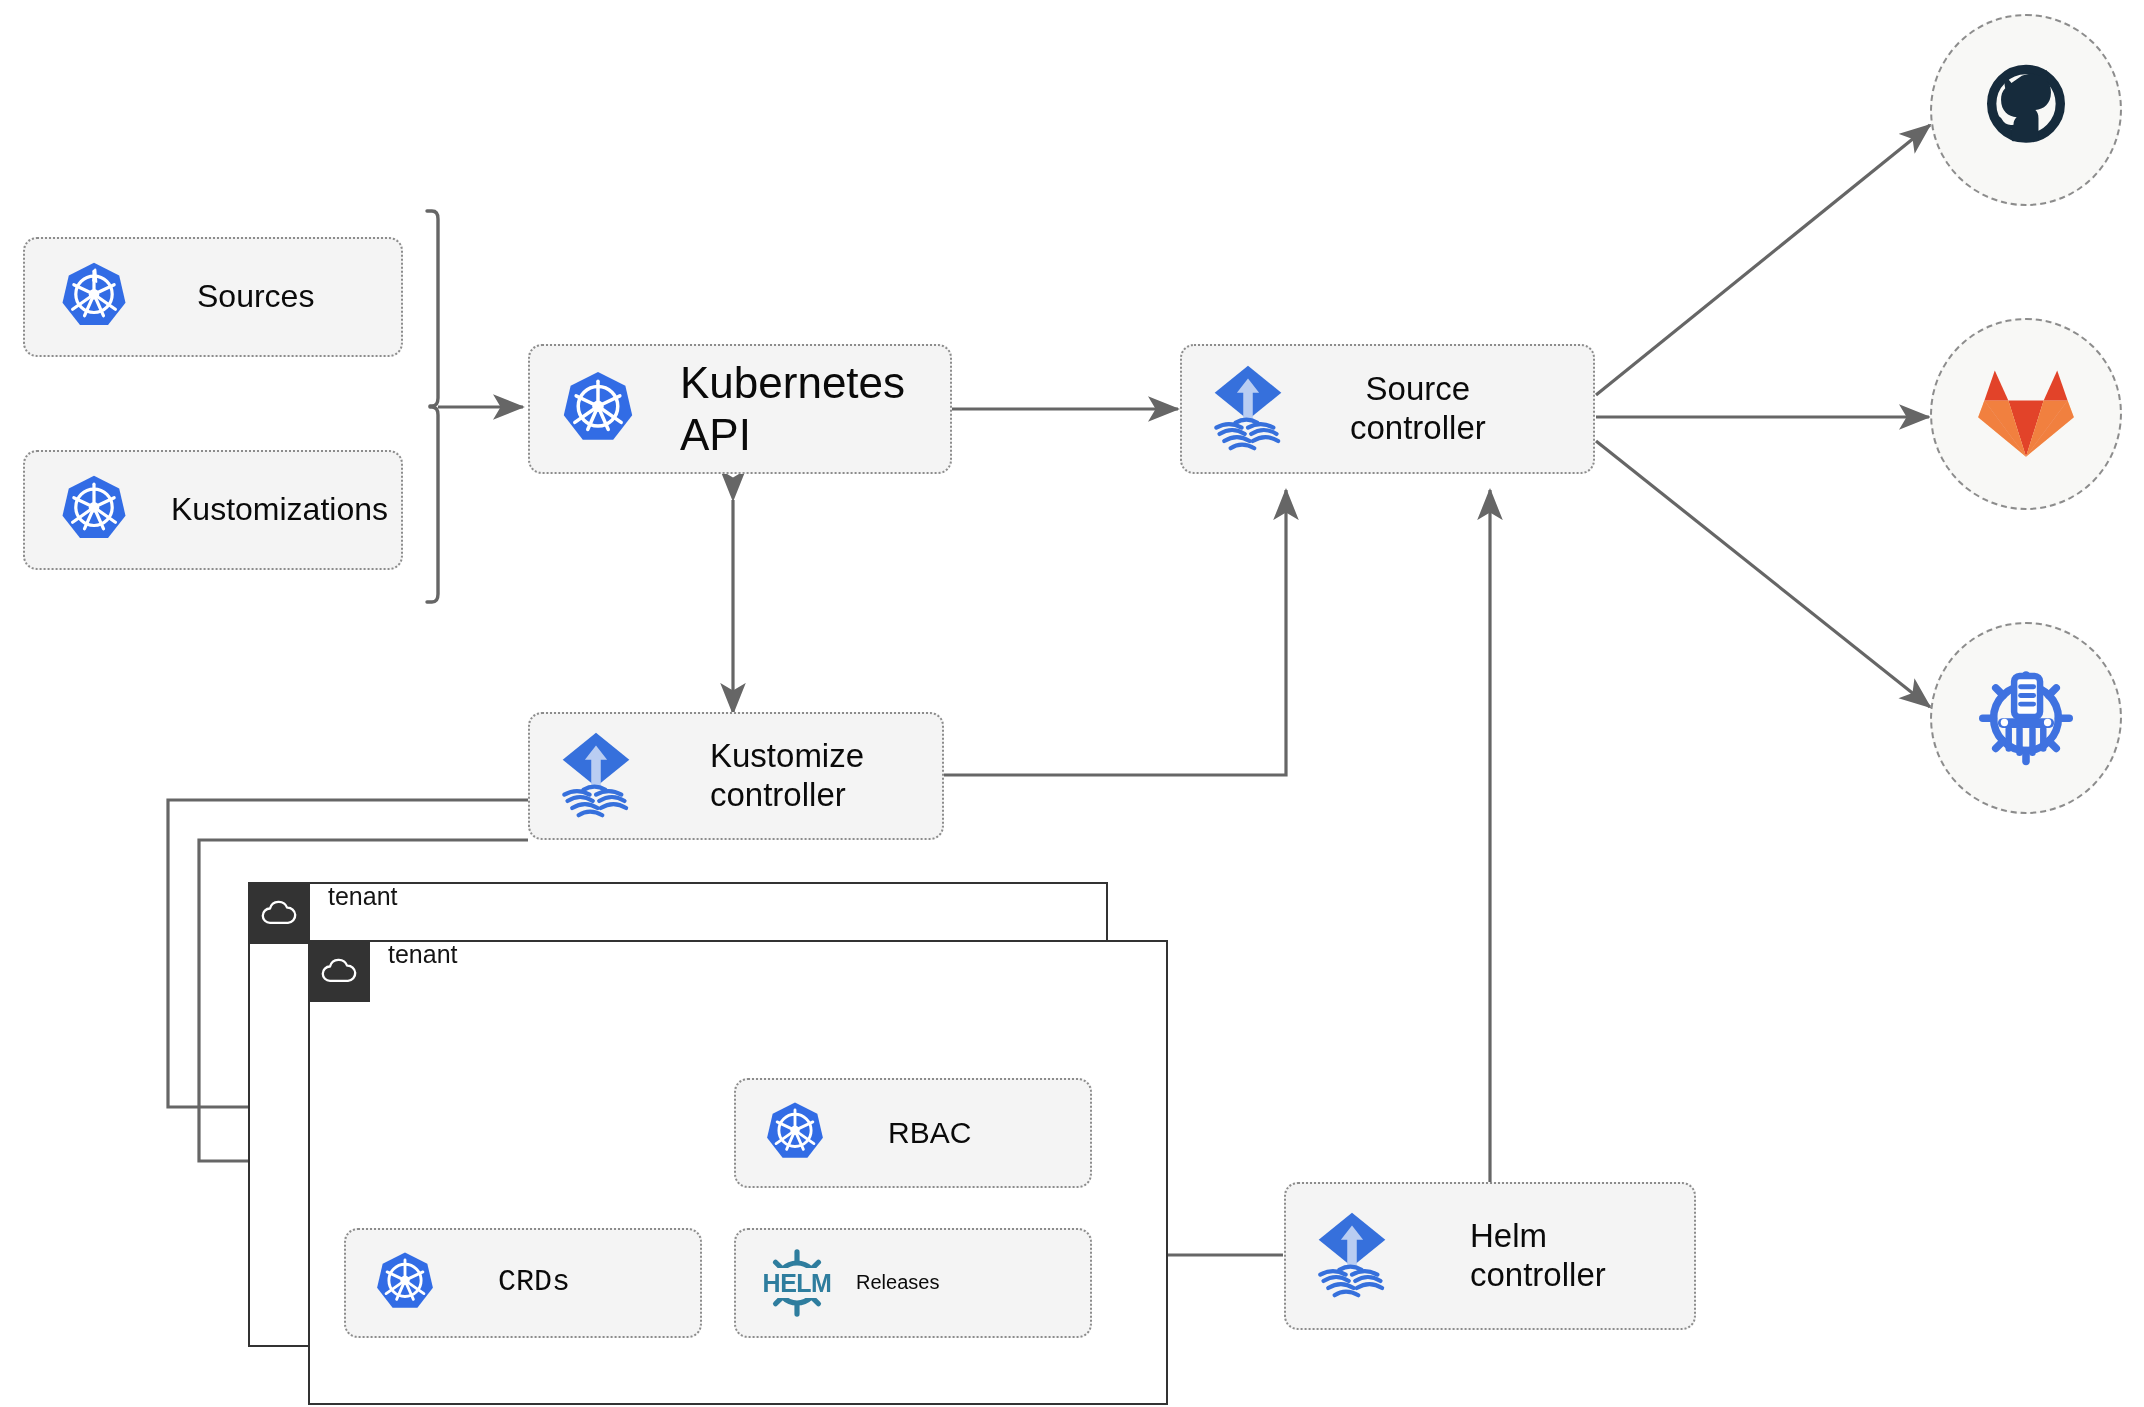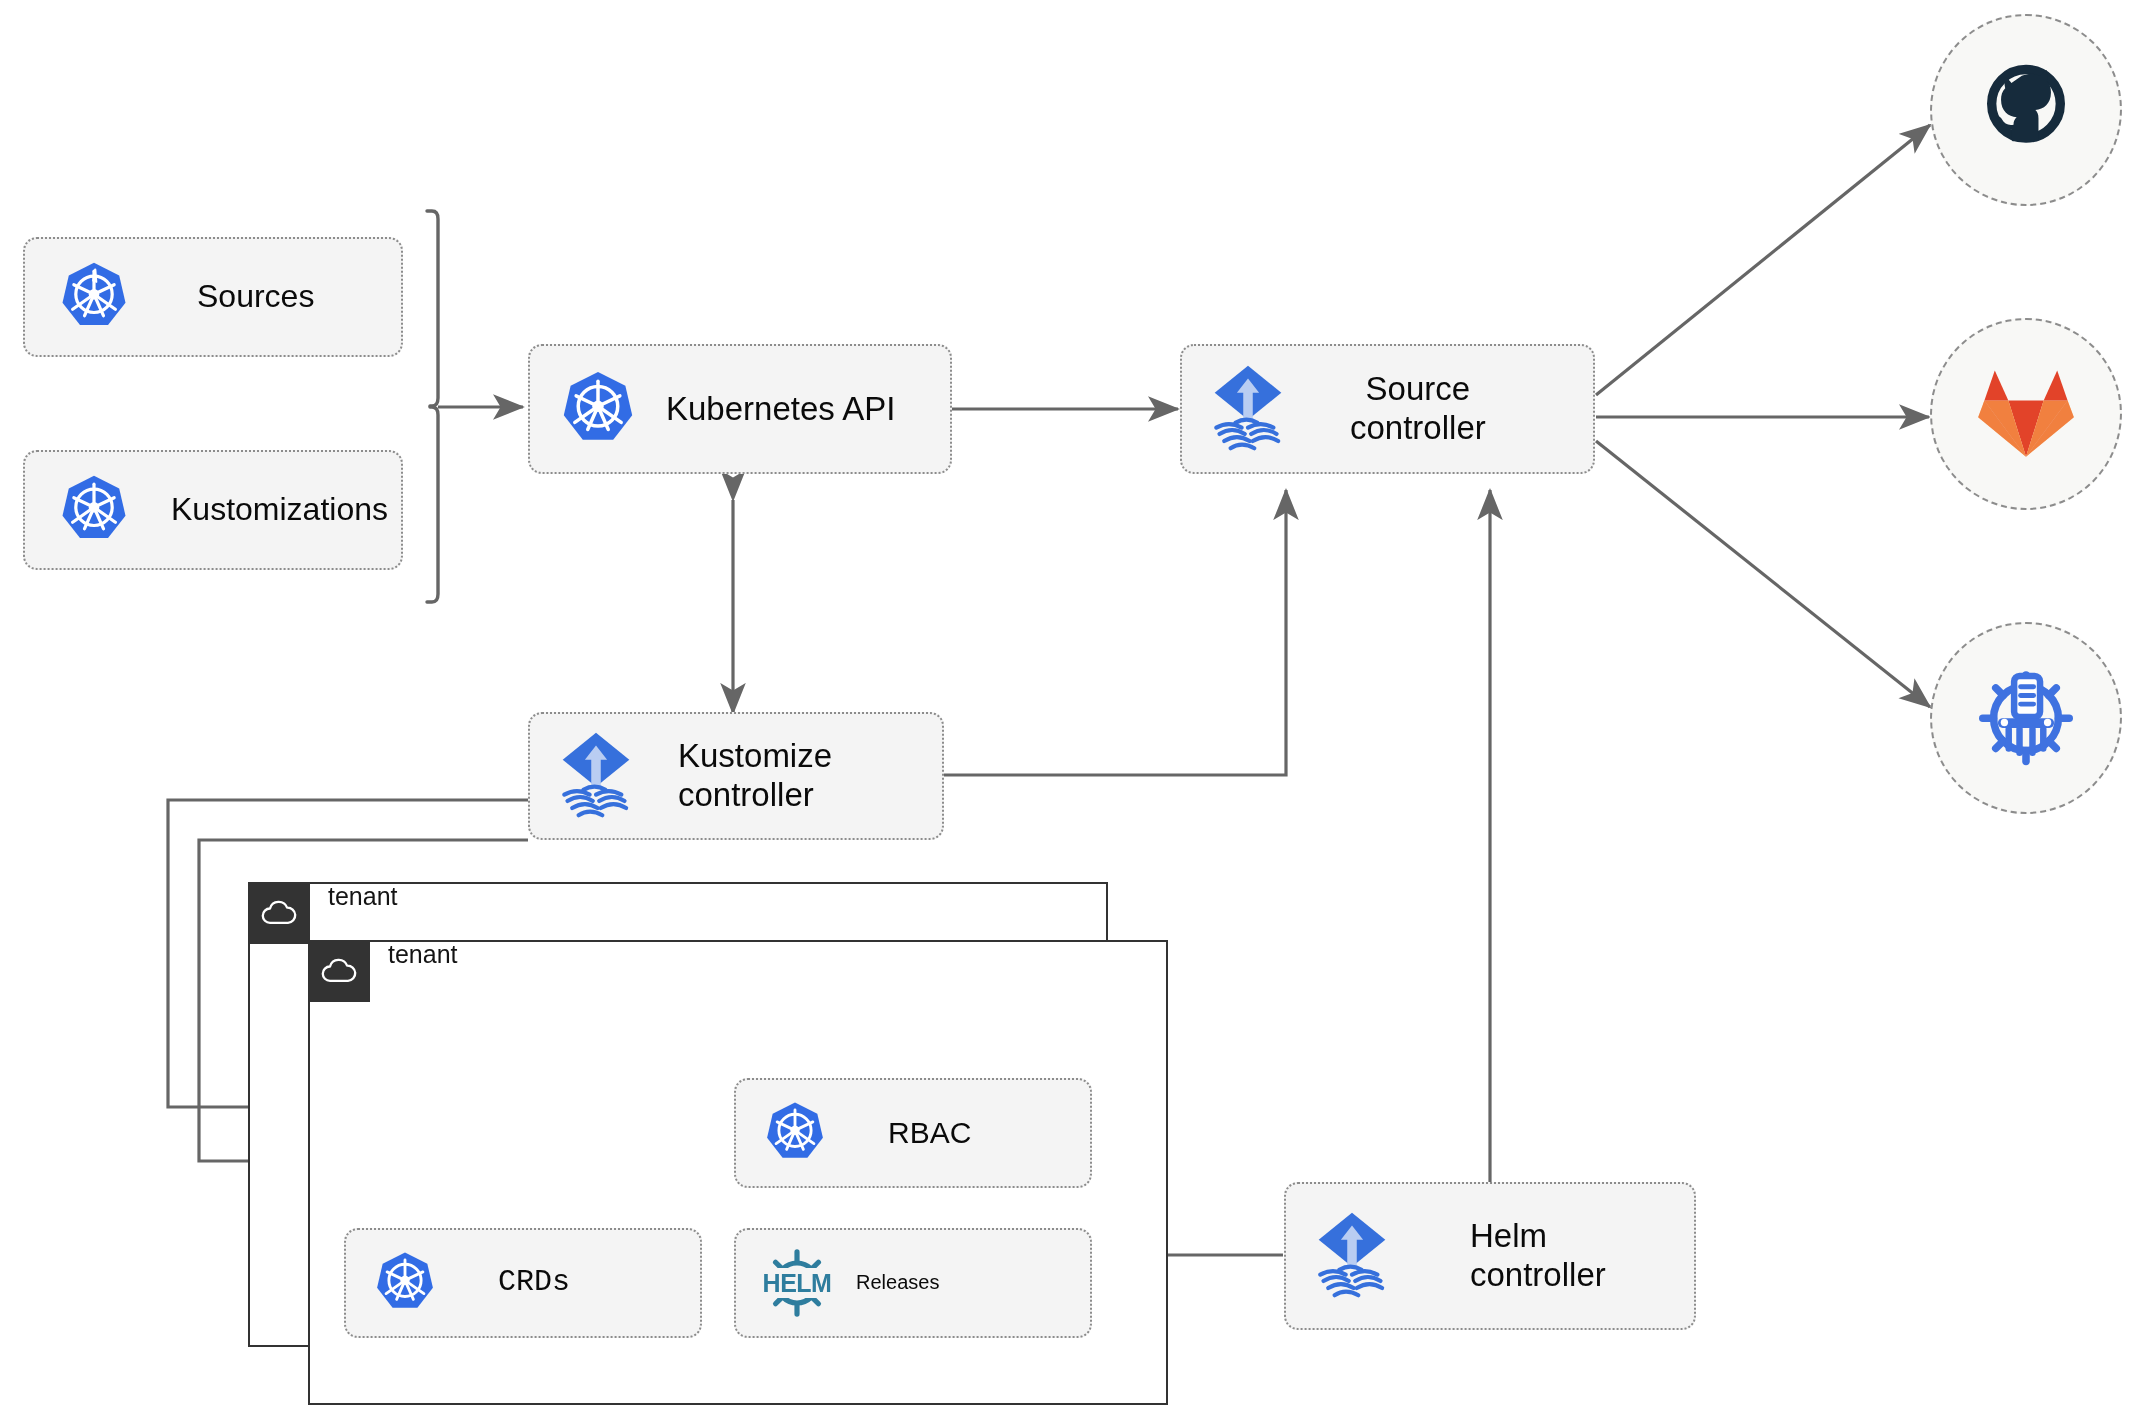--- a/index.html
+++ b/index.html
@@ -127,21 +127,21 @@
           <line x1="50" y1="49" x2="78.8" y2="35.3"></line>
           <line x1="50" y1="49" x2="80.5" y2="70.3"></line>
           <line x1="50" y1="49" x2="63.5" y2="79.6"></line>
           <line x1="50" y1="49" x2="36.5" y2="79.6"></line>
           <line x1="50" y1="49" x2="19.5" y2="70.3"></line>
           <line x1="50" y1="49" x2="21.2" y2="35.3"></line>
         </g>
         <circle cx="50" cy="49" r="7.5" fill="#ffffff"></circle>
       </svg>
     </span>
-    <span class="lbl" style="font-size:33px;margin-left:30px;">Kubernetes API</span>
+    <span class="lbl" style="font-size:44px;margin-left:44px;">Kubernetes API</span>
   </div>
 
   <div class="node" style="left:1180px;top:344px;width:415px;height:130px;padding-left:26px;">
     <span class="flux">
       <svg width="80" height="92" viewBox="0 0 100 116">
         <polygon points="50,6 92,40 50,74 8,40" fill="#3670dc"></polygon>
         <path d="M50,22 L64,40 L56,40 L56,72 L44,72 L44,40 L36,40 Z" fill="#b9cdf2"></path>
         <g stroke="#3670dc" stroke-width="5.2" fill="none" stroke-linecap="round">
           <path d="M14,92 Q30,82 46,92"></path>
           <path d="M54,92 Q70,82 86,92"></path>
@@ -151,21 +151,21 @@
           <path d="M50,84 Q66,75 82,84"></path>
           <path d="M28,110 Q42,101 58,110"></path>
           <path d="M34,78 Q48,70 62,78"></path>
         </g>
       </svg>
     </span>
     <span class="lbl" style="font-size:33px;margin-left:62px;text-align:center;">Source
 controller</span>
   </div>
 
-  <div class="node" style="left:528px;top:712px;width:416px;height:128px;padding-left:26px;">
+  <div class="node" style="left:528px;top:712px;width:416px;height:128px;padding-left:26px;gap:32px;">
     <span class="flux">
       <svg width="80" height="92" viewBox="0 0 100 116">
         <polygon points="50,6 92,40 50,74 8,40" fill="#3670dc"></polygon>
         <path d="M50,22 L64,40 L56,40 L56,72 L44,72 L44,40 L36,40 Z" fill="#b9cdf2"></path>
         <g stroke="#3670dc" stroke-width="5.2" fill="none" stroke-linecap="round">
           <path d="M14,92 Q30,82 46,92"></path>
           <path d="M54,92 Q70,82 86,92"></path>
           <path d="M20,101 Q36,91 52,101"></path>
           <path d="M56,101 Q72,91 88,101"></path>
           <path d="M10,84 Q26,75 42,84"></path>

